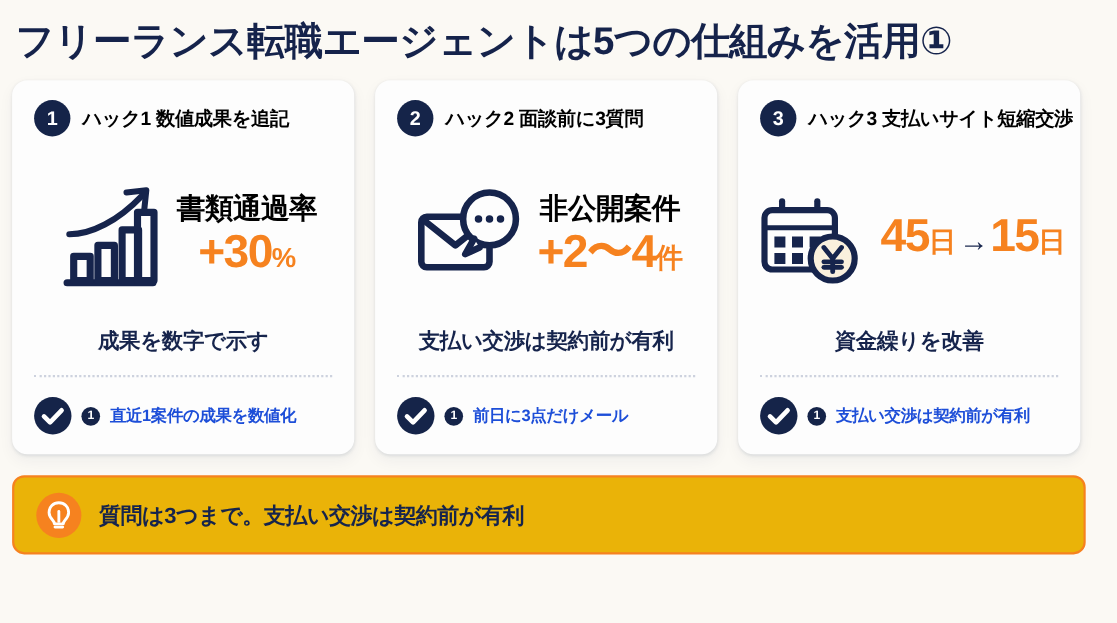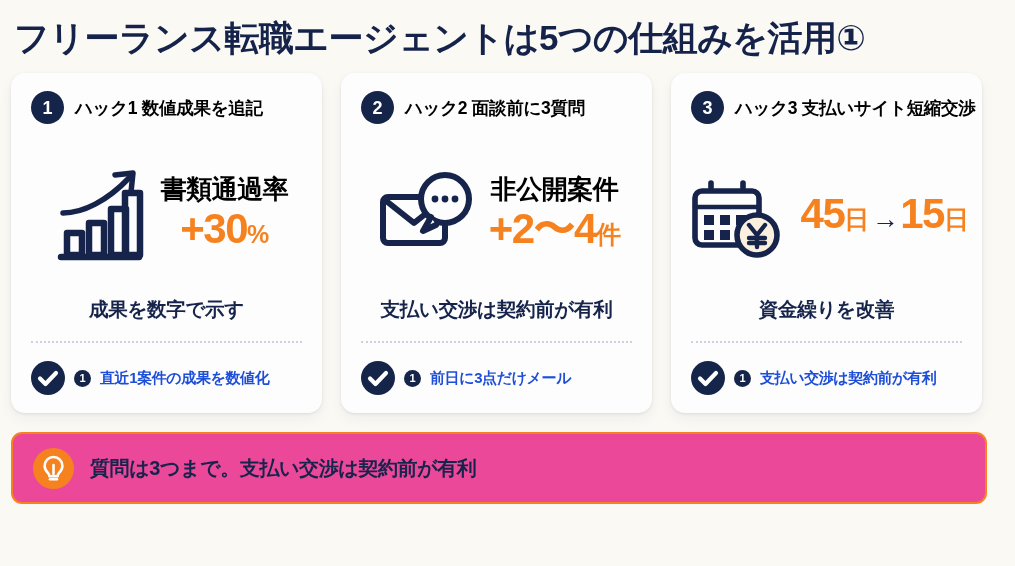--- a/index.html
+++ b/index.html
@@ -205,21 +205,21 @@
     letter-spacing: -0.4px;
     white-space: nowrap;
   }
 
   
   .banner {
     margin-top: 19px;
     height: 72px;
     border: 2px solid #f6821f;
     border-radius: 11px;
-    background: #ec4899;
+    background: #eab308;
     display: flex;
     align-items: center;
     gap: 16px;
     padding: 0 20px;
   }
 
   .bulb {
     flex: 0 0 auto;
     width: 41px; height: 41px;
     border-radius: 50%;

